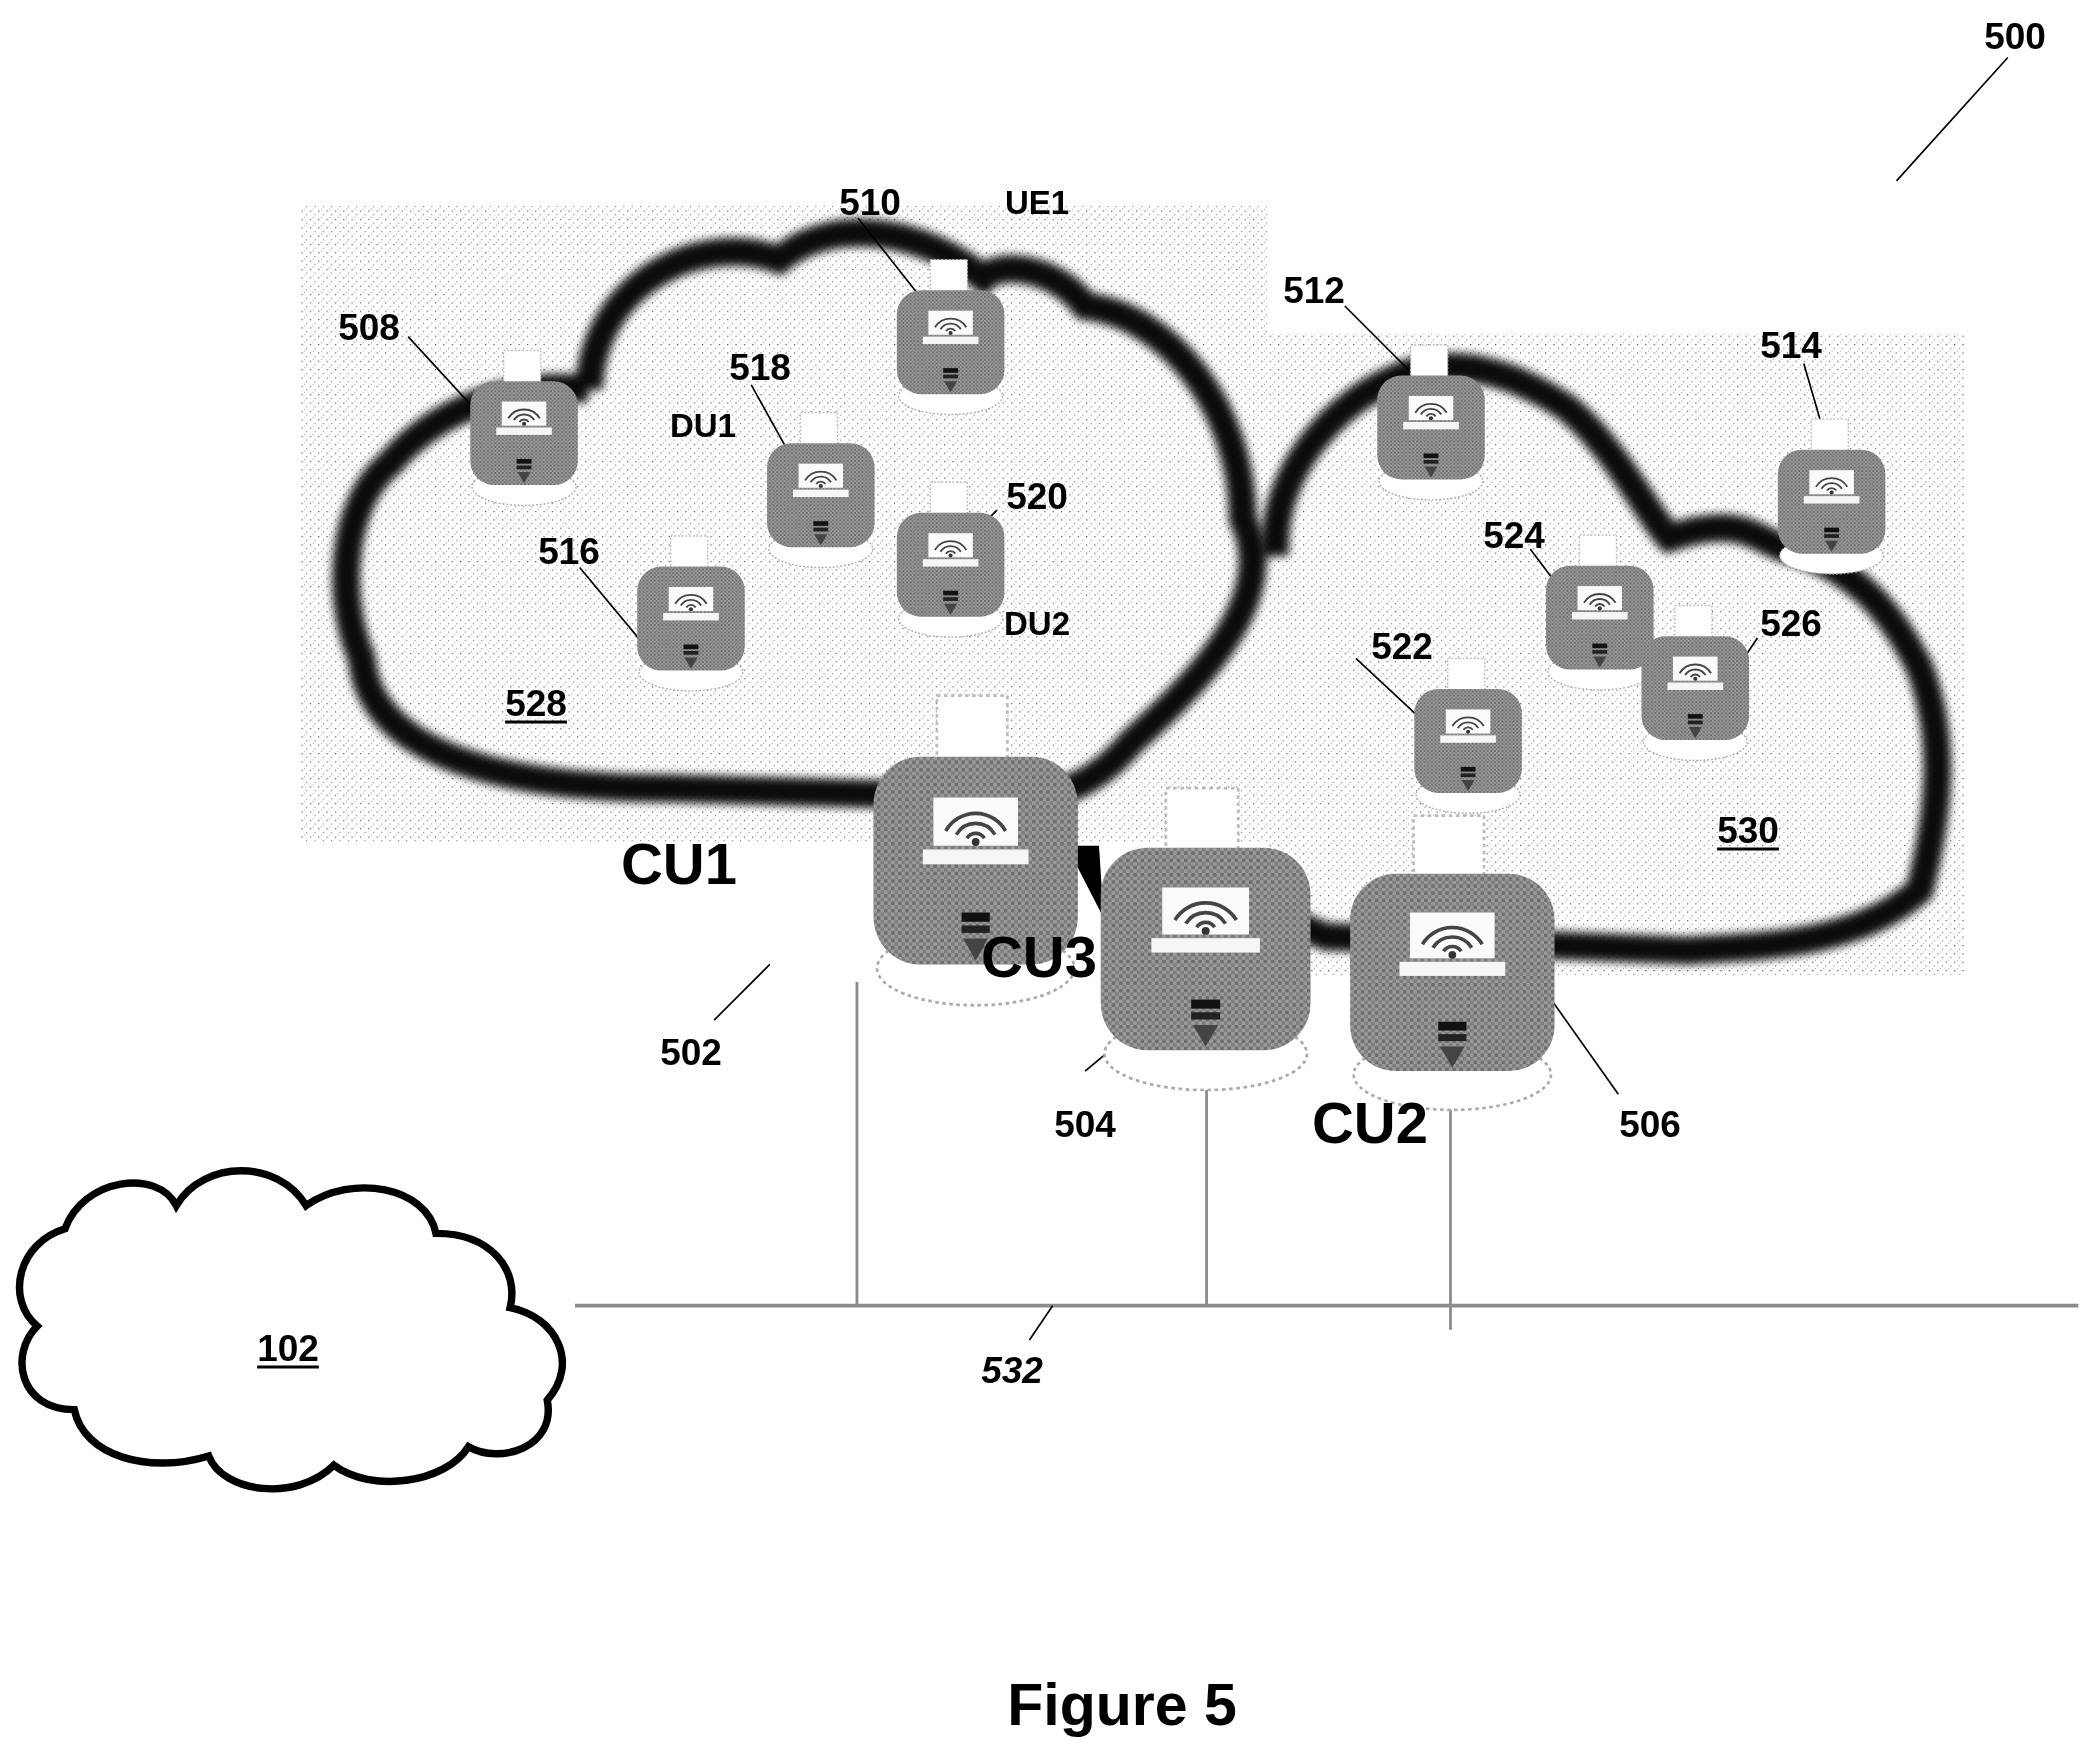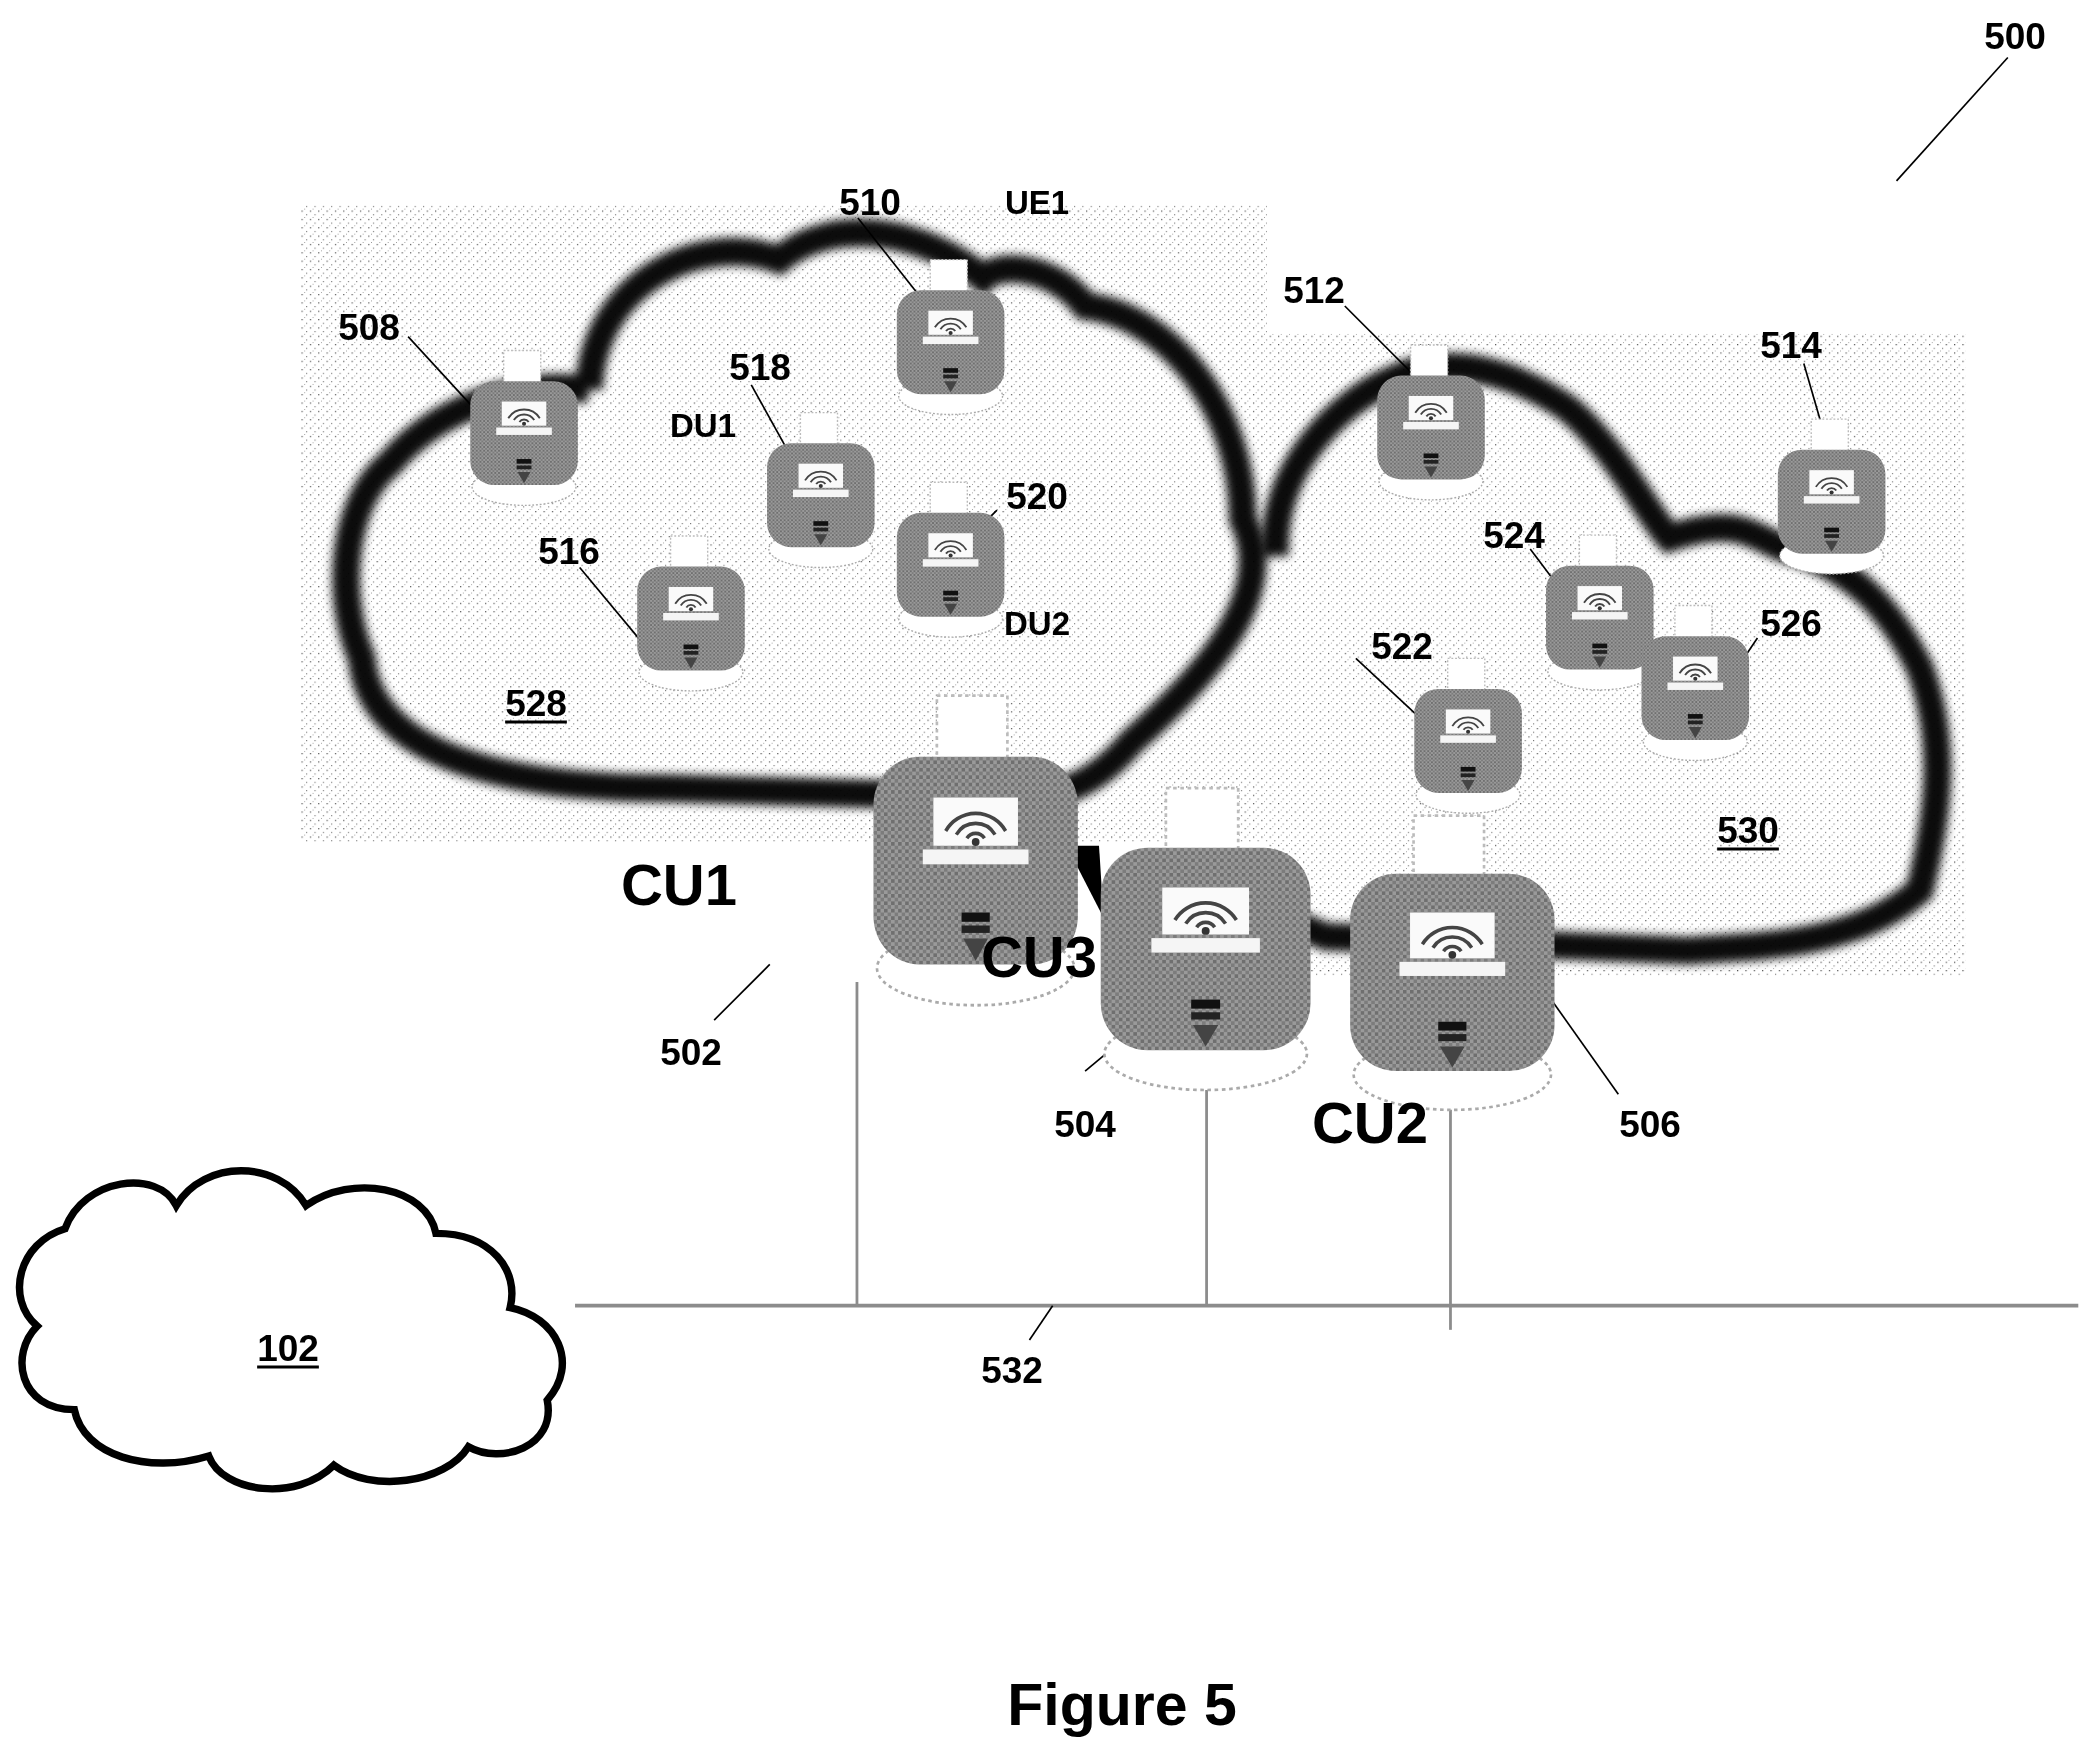--- a/index.html
+++ b/index.html
@@ -126,25 +126,25 @@
   <div class="lbl num" style="left:569px;top:551px;">516</div>
   <div class="lbl num" style="left:1314px;top:290px;">512</div>
   <div class="lbl num" style="left:1791px;top:345px;">514</div>
   <div class="lbl num" style="left:1514px;top:535px;">524</div>
   <div class="lbl num" style="left:1791px;top:623px;">526</div>
   <div class="lbl num" style="left:1402px;top:623px;margin-top:23px;">522</div>
 
   <div class="lbl num ref" style="left:536px;top:703px;">528</div>
   <div class="lbl num ref" style="left:1748px;top:830px;">530</div>
 
-  <div class="lbl cu" style="left:679px;top:885px;">CU1</div>
+  <div class="lbl cu" style="left:679px;top:864px;">CU1</div>
   <div class="lbl num" style="left:691px;top:1052px;">502</div>
   <div class="lbl cu" style="left:1039px;top:957px;">CU3</div>
   <div class="lbl num" style="left:1085px;top:1124px;">504</div>
   <div class="lbl cu" style="left:1370px;top:1123px;">CU2</div>
   <div class="lbl num" style="left:1650px;top:1124px;">506</div>
 
-  <div class="lbl num" style="left:1012px;top:1370px;">532</div>
+  <div class="lbl num" style="left:1012px;top:1370px;font-style:italic;">532</div>
   <div class="lbl num ref" style="left:288px;top:1348px;">102</div>
 
   <div class="lbl caption" style="left:1122px;top:1705px;">Figure 5</div>
 </div>
 
 
 </body></html>

